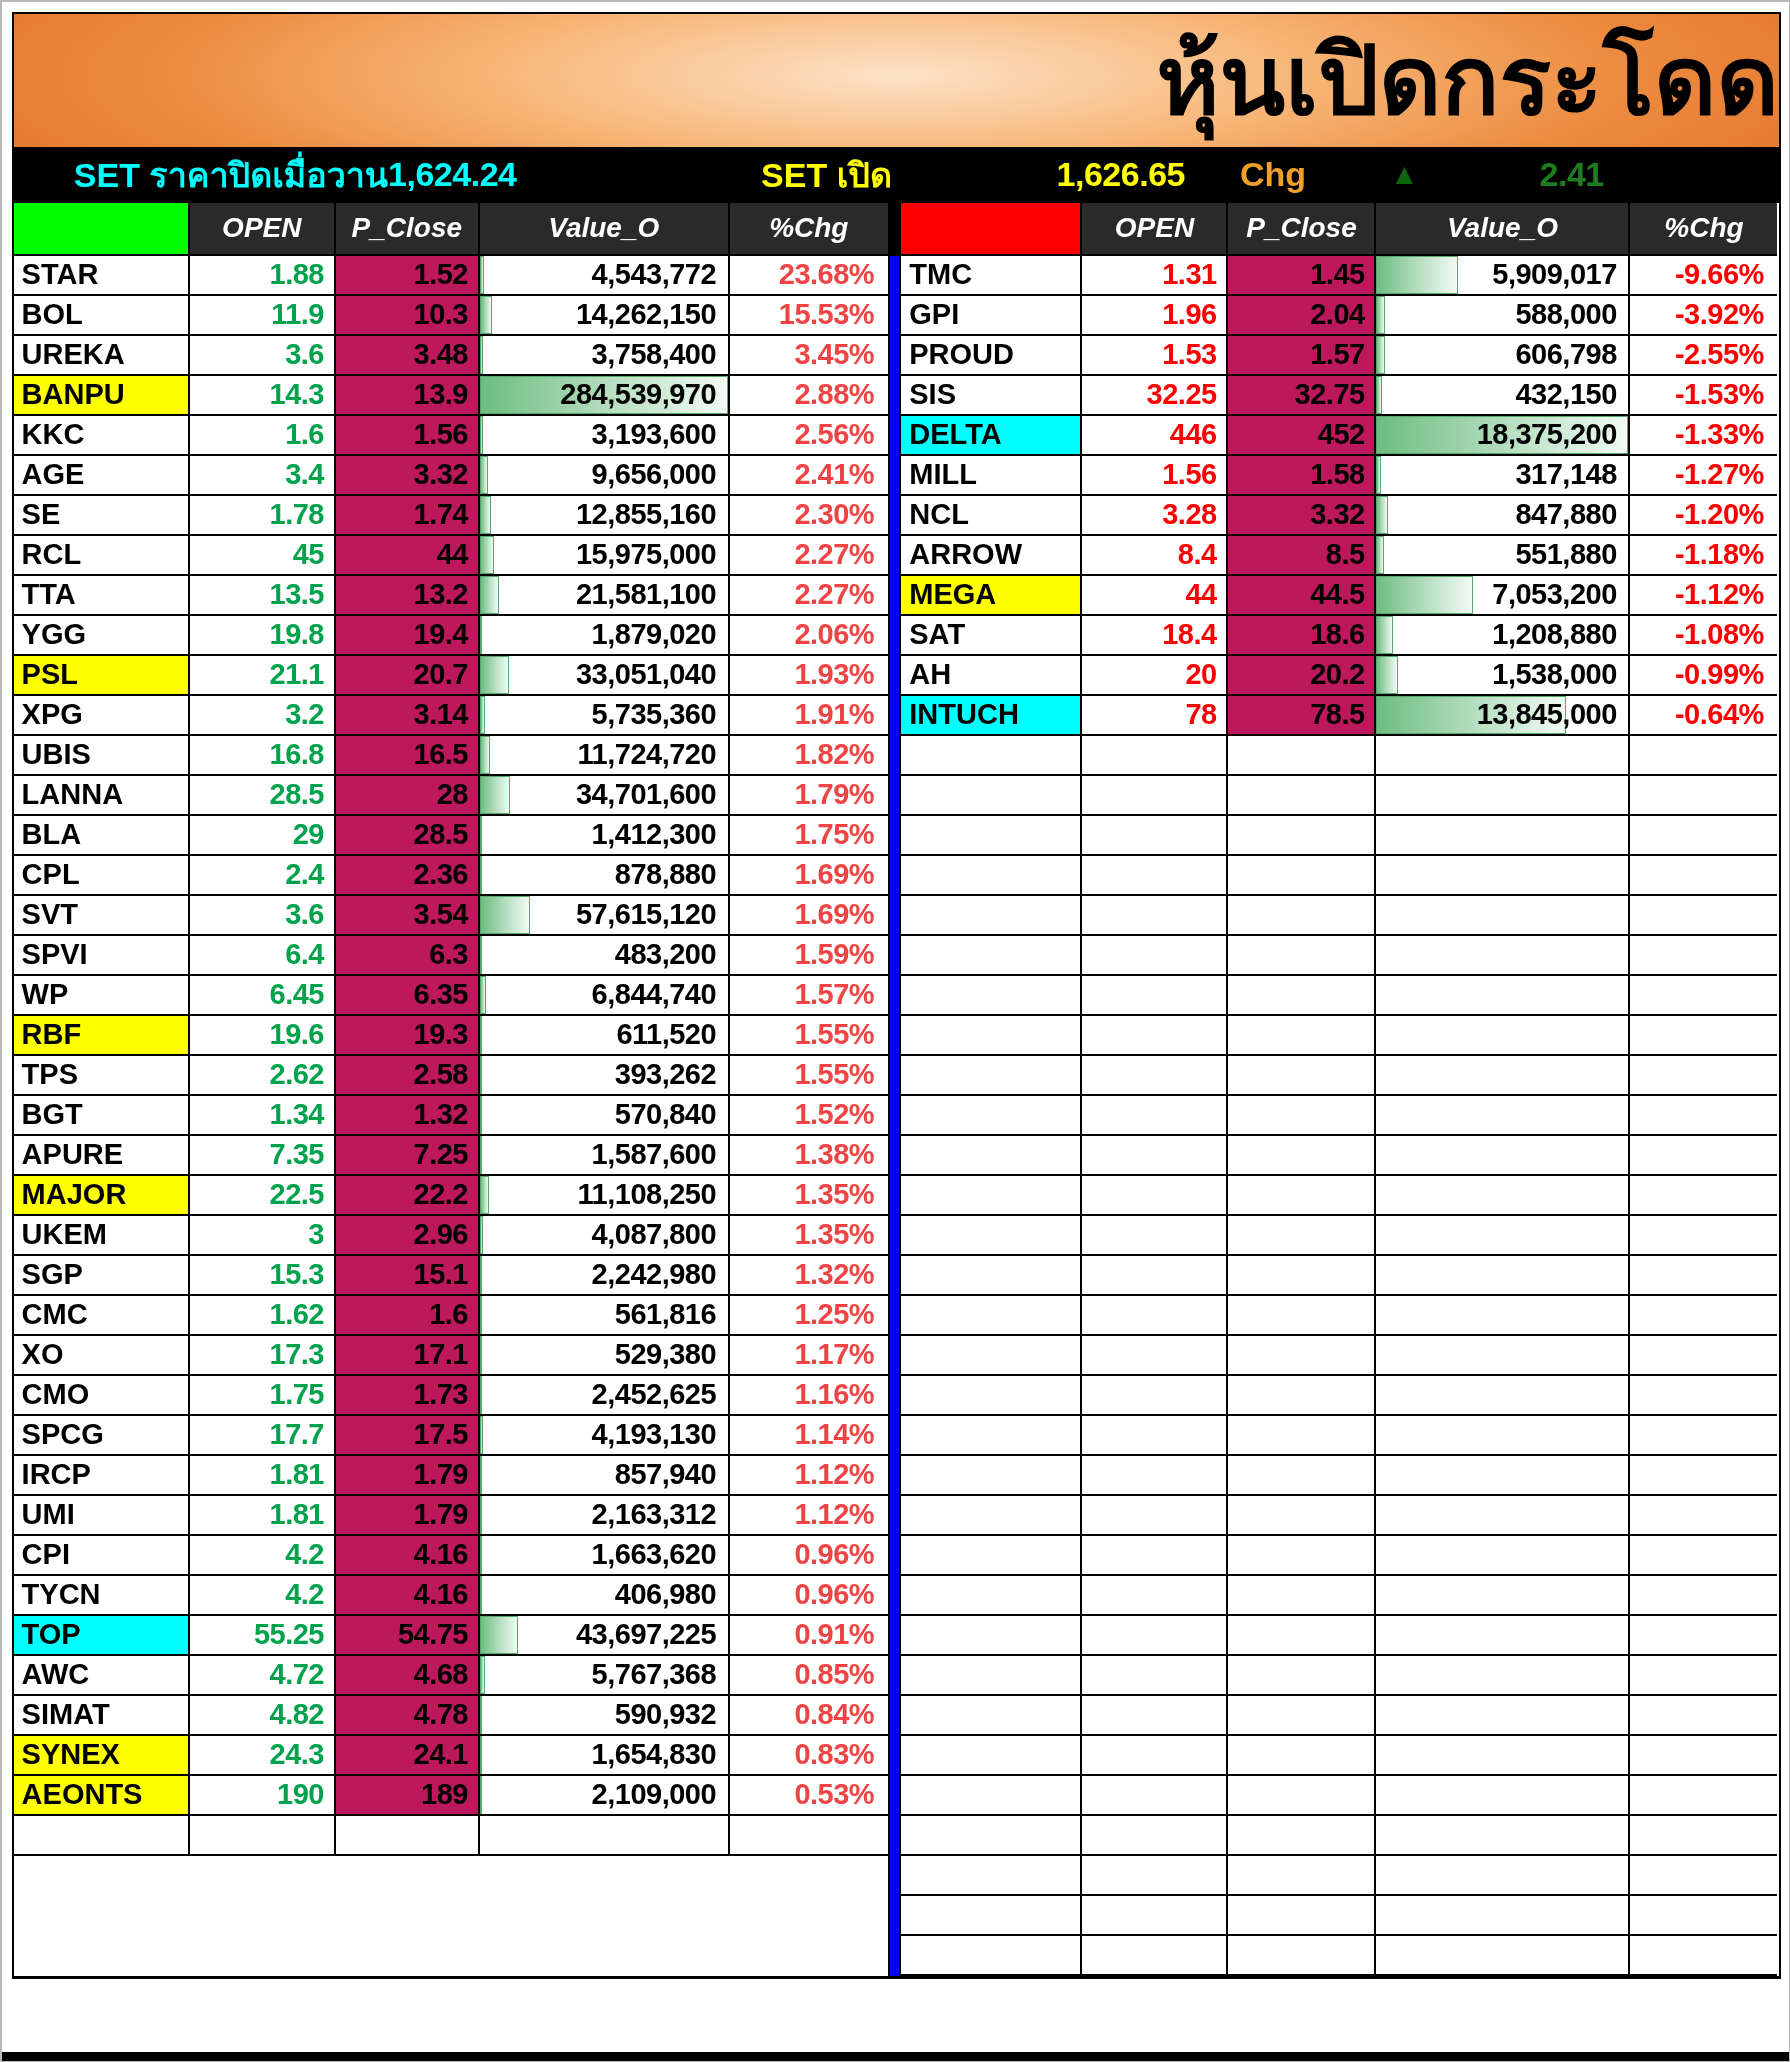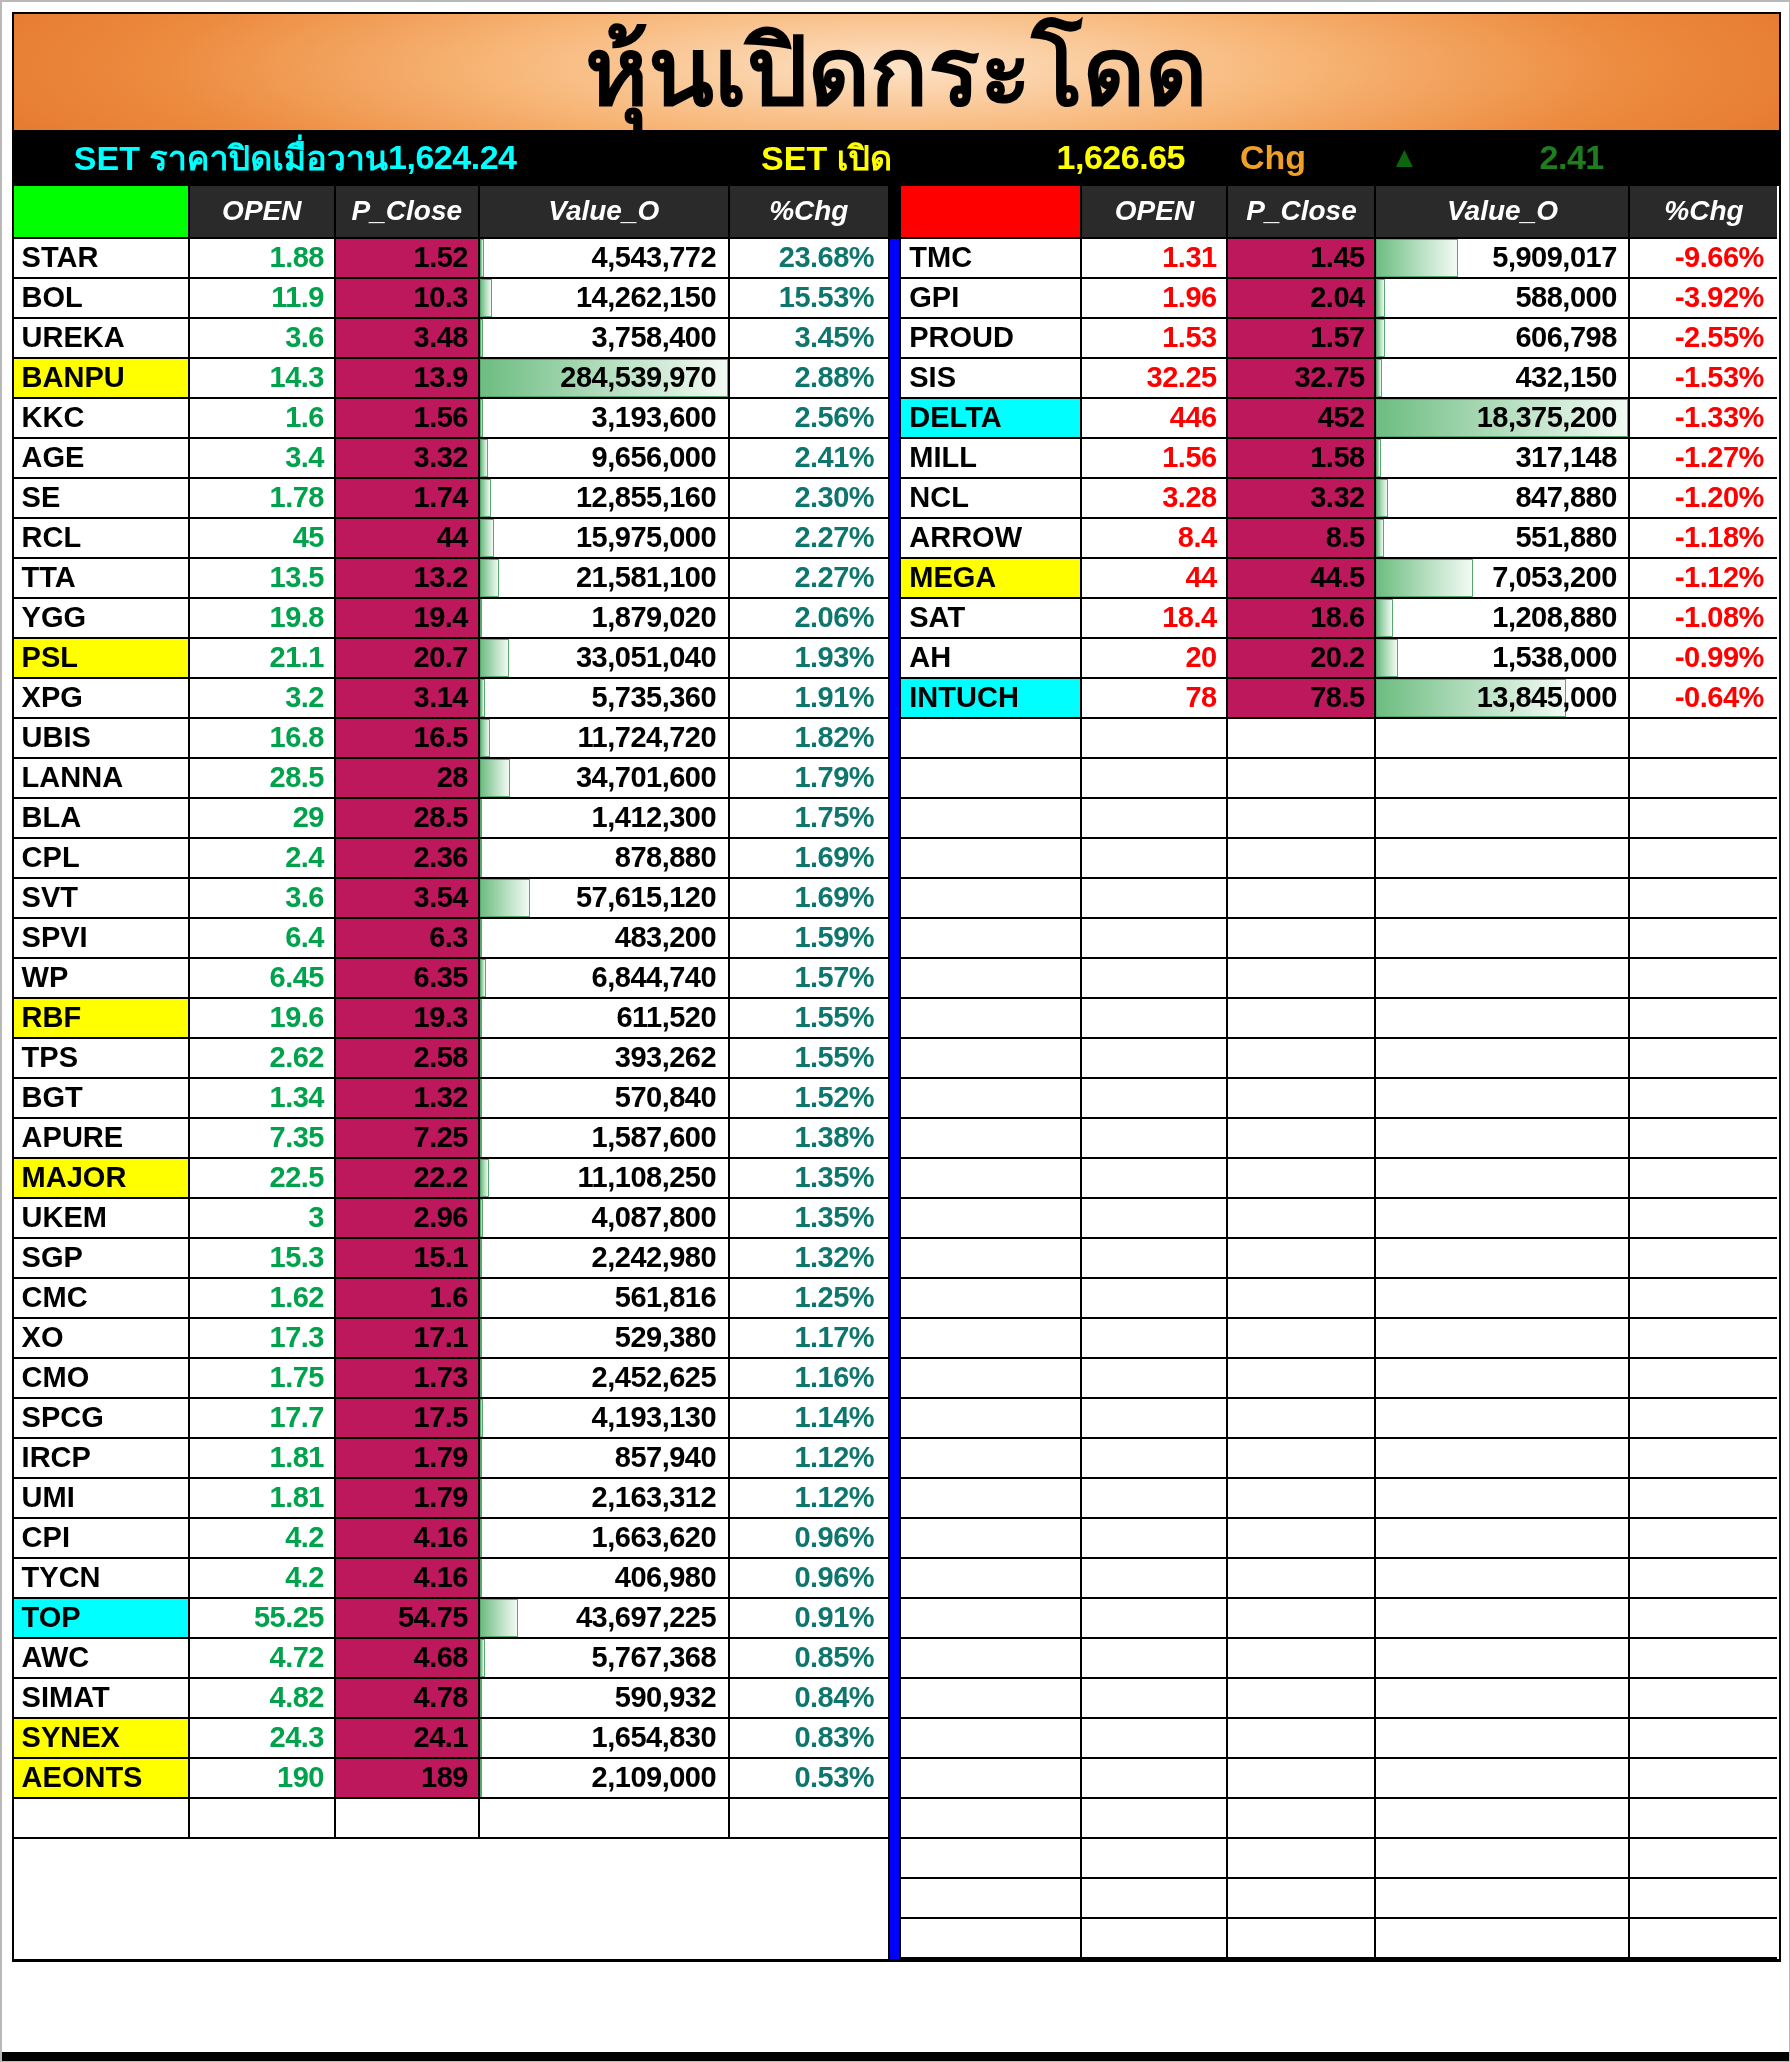--- a/index.html
+++ b/index.html
@@ -11,23 +11,23 @@
     border:2px solid #b9b9b9; overflow:hidden;
   }
 
   .content {
     position:absolute; left:9.8px; top:9.8px; width:1769px;
     border:2.9px solid #000; border-bottom-width:3.9px; background:#fff;
   }
 
   
   .title-banner {
-    height:116px;
+    height:133px;
     background:radial-gradient(ellipse 60% 160% at 50% 46%, #fde2c6 0%, #f7b677 38%, #ec8a3e 70%, #e2732a 100%);
-    display:flex; align-items:center; justify-content:center;
+    display:flex; align-items:center; justify-content:flex-end;
   }
   .title-banner span {
     font-size:96px; font-weight:bold; color:#000; line-height:133px; letter-spacing:0;
   }
 
   
   .set-bar {
     height:56px; background:#000; display:flex; align-items:center;
     font-size:34px; font-weight:bold; padding-left:60px; white-space:nowrap;
   }
@@ -79,21 +79,21 @@
   .c-value { position:relative; padding-right:11.7px; }
   .c-value .vtext { position:relative; z-index:1; }
   .bar {
     position:absolute; left:0; top:0; bottom:0; z-index:0;
     background:linear-gradient(90deg,#6dbd81 0%,#b9e0c3 55%,#f2faf3 100%);
     border:1px solid #58a76f;
   }
   .c-pct { padding-right:13.7px; }
 
   .up   .c-open { color:#00a24c; }
-  .up   .c-pct  { color:#0f766e; }
+  .up   .c-pct  { color:#ef4444; }
   .down .c-open { color:#ff0000; }
   .down .c-pct  { color:#ff0000; }
 
   .hl-yellow { background:#ffff00; }
   .hl-cyan   { background:#00ffff; }
 
   .bottom-strip {
     position:absolute; left:0; right:0; bottom:0; height:8.8px; background:#000;
   }
 </style>

